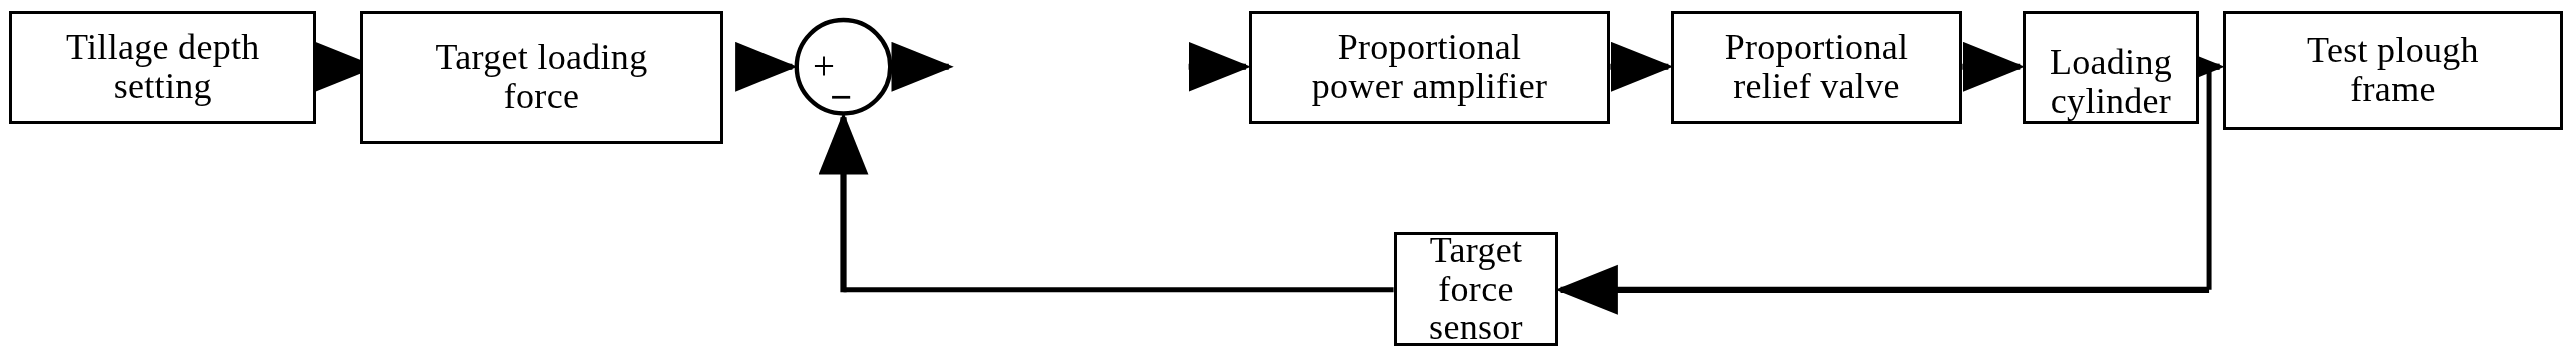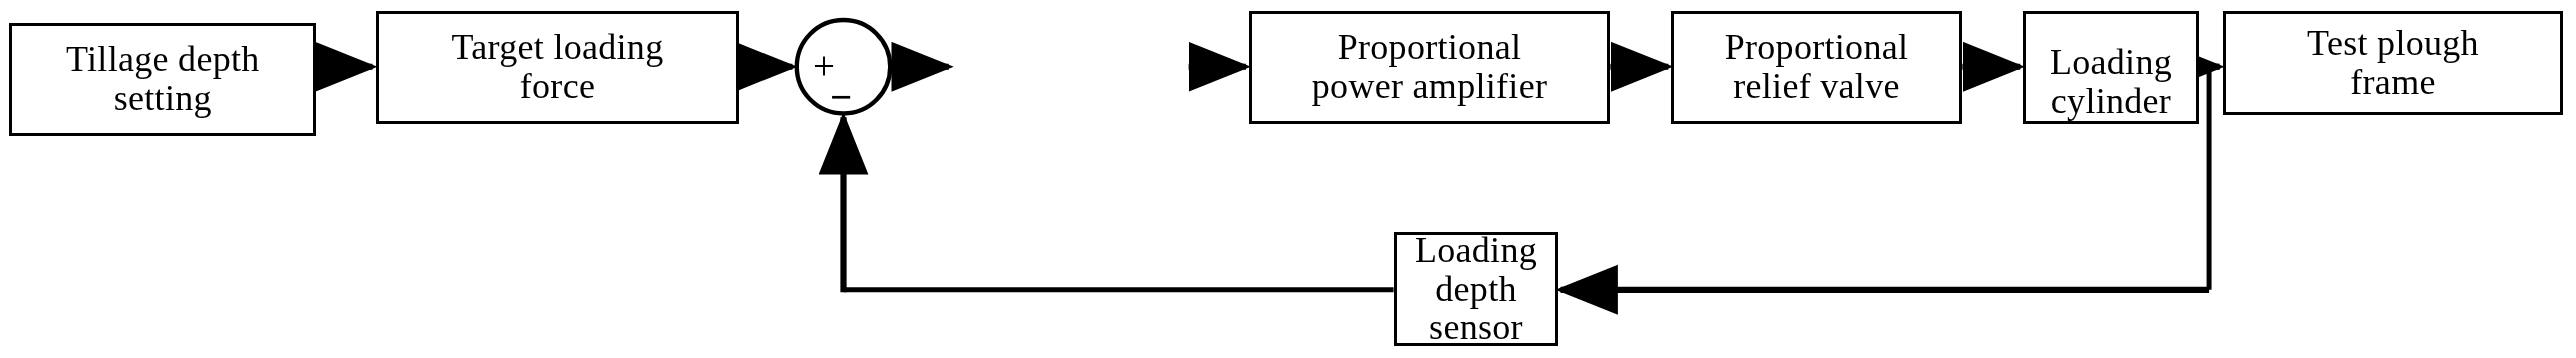--- a/index.html
+++ b/index.html
@@ -97,53 +97,53 @@
 
     <line x1="3546" y1="465" x2="2505" y2="465" stroke="#000000" stroke-width="10" marker-end="url(#arrow-left)"></line>
 
     <line x1="2237" y1="465" x2="1354" y2="465" stroke="#000000" stroke-width="8"></line>
 
     <line x1="1354" y1="469" x2="1354" y2="188" stroke="#000000" stroke-width="10" marker-end="url(#arrow-up)"></line>
 
     <circle cx="1354" cy="107" r="75" fill="#ffffff" stroke="#000000" stroke-width="7"></circle>
   </svg>
 
-  <div class="block" style="left:9.3px; top:10.6px; width:307px; height:113px;margin-top:12px;">
+  <div class="block" style="left:9.3px; top:10.6px; width:307px; height:113px;">
     <span class="block-label">Tillage  depth
 setting</span>
   </div>
 
-  <div class="block" style="left:376px; top:10.6px; width:363px; height:113px;">
+  <div class="block" style="left:360px; top:10.6px; width:363px; height:133px;">
     <span class="block-label">Target loading
 force</span>
   </div>
 
 
   <div class="block" style="left:1249px; top:10.6px; width:361px; height:113px;">
     <span class="block-label">Proportional
 power amplifier</span>
   </div>
 
   <div class="block" style="left:1671px; top:10.6px; width:291px; height:113px;">
     <span class="block-label">Proportional
 relief valve</span>
   </div>
 
   <div class="block" style="left:2023px; top:10.6px; width:176px; height:113px;align-items:flex-end;">
     <span class="block-label">Loading
 cylinder</span>
   </div>
 
-  <div class="block" style="left:2223px; top:10.6px; width:340px; height:104px;">
+  <div class="block" style="left:2223px; top:10.6px; width:340px; height:119px;">
     <span class="block-label">Test plough
 frame</span>
   </div>
 
   <div class="block" style="left:1394px; top:232px; width:164px; height:114px;">
-    <span class="block-label">Loading depth
+    <span class="block-label">Target force
 sensor</span>
   </div>
 
   <div class="sum-sign sum-plus" style="left:813px; top:46px;">+</div>
 
   <div class="sum-sign sum-minus" style="left:830px; top:77px;">−</div>
 
 </div>
 
 

